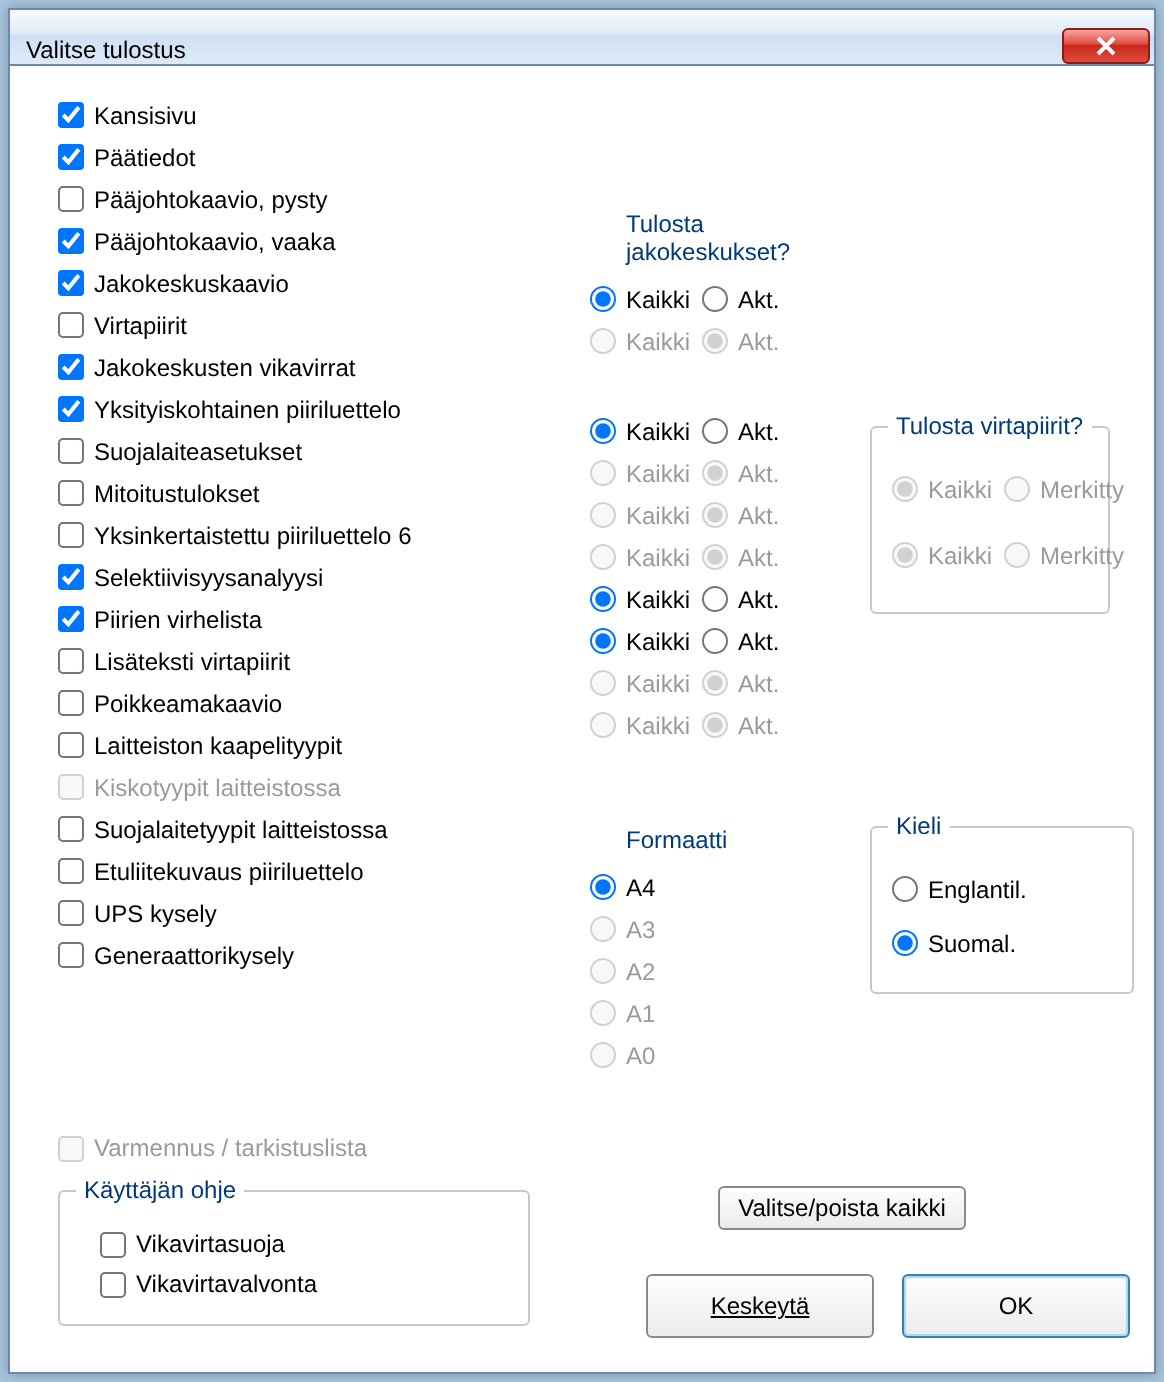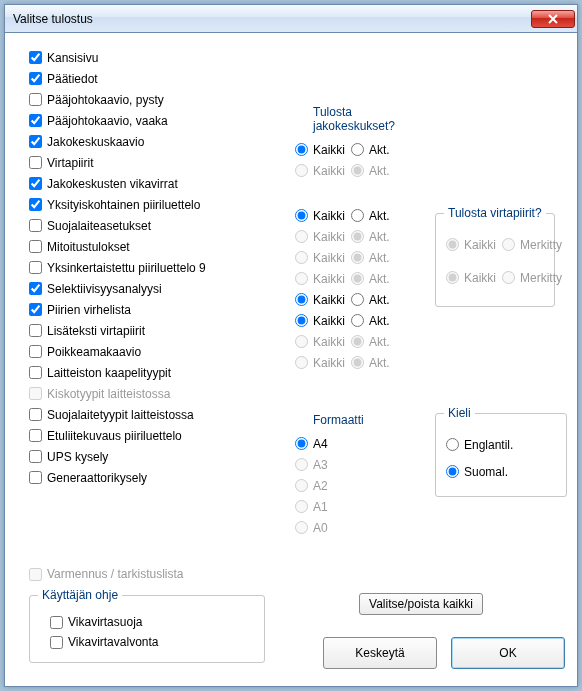--- a/index.html
+++ b/index.html
@@ -1,18 +1,18 @@
 <!DOCTYPE html>
 <html><head>
 <meta charset="utf-8">
 <style>
   * { box-sizing: border-box; font-family: "Segoe UI", Tahoma, sans-serif; font-size: 12px; }
   body { margin: 0; padding: 0; background: #a8c4dc; width: 582px; height: 691px; overflow: hidden; }
   .window { position: absolute; left: 4px; top: 4px; width: 574px; height: 683px; background: #fff; border: 1px solid #6b8aab; box-shadow: 0 0 6px rgba(0,0,0,.25); }
-  .titlebar { height: 28px; background: linear-gradient(#f7fbff,#dde9f7 45%,#cfe0f4 46%,#dde9f7); border-bottom: 1px solid #6b8aab; display: flex; align-items: center; padding: 0 2px 0 8px; color: #000; }
+  .titlebar { height: 28px; background: linear-gradient(#f7fbff,#dde9f7 45%,#cfe0f4 46%,#dde9f7); border-bottom: 1px solid #6b8aab; display: flex; align-items: flex-end; padding: 0 2px 0 8px; color: #000; }
   .titlebar .title { flex: 1; }
   .closebtn { width: 44px; height: 18px; background: linear-gradient(#f5a3a0,#e04b3e 45%,#c7261a 46%,#e04b3e); border: 1px solid #8a1d14; border-radius: 3px; display: flex; align-items: center; justify-content: center; color: #fff; font-weight: bold; font-size: 11px; cursor: default; }
   .closebtn svg { width: 10px; height: 10px; }
   .body { position: absolute; left: 0; top: 28px; right: 0; bottom: 0; padding: 14px 18px 18px 24px; }
   .chklist { width: 240px; }
   .chklist label { display: flex; align-items: center; height: 21px; gap: 5px; color: #000; }
   .chklist label.disabled { color: #9a9a9a; }
   input[type=checkbox] { width: 13px; height: 13px; margin: 0; }
   .grouplabel { font-size: 12px; color: #003a7a; margin-bottom: 6px; margin-left: 18px; }
   .radiorow { display: flex; align-items: center; gap: 6px; height: 21px; }
@@ -28,21 +28,21 @@
   .sec-kieli { left: 430px; top: 380px; width: 132px; border: 1px solid #c8c8c8; border-radius: 3px; padding: 20px 10px 14px; }
   .spacer { height: 12px; }
   .varmennus { position: absolute; left: 24px; top: 534px; }
   .varmennus label { display: flex; align-items: center; gap: 5px; color: #9a9a9a; }
   .ohje { position: absolute; left: 24px; top: 562px; width: 236px; border: 1px solid #c8c8c8; border-radius: 3px; padding: 16px 10px 10px; }
   .ohje .legend { position: absolute; top: -8px; left: 8px; background: #fff; padding: 0 4px; color: #003a7a; }
   .ohje label { display: flex; align-items: center; gap: 5px; height: 20px; margin-left: 10px; }
   .btn { background: linear-gradient(#fdfdfd,#ececec); border: 1px solid #8a8a8a; border-radius: 3px; text-align: center; cursor: default; display: flex; align-items: center; justify-content: center; }
   .btn.default { border: 1px solid #3c7fb1; box-shadow: inset 0 0 0 1px #a7d9f5; }
   .btn-select { position: absolute; left: 354px; top: 560px; width: 124px; height: 22px; }
-  .btn-cancel { position: absolute; left: 318px; top: 604px; width: 114px; height: 32px; }
+  .btn-cancel { position: absolute; left: 318px; top: 604px; width: 114px; height: 32px; text-decoration: underline; }
   .btn-ok { position: absolute; left: 446px; top: 604px; width: 114px; height: 32px; }
 </style>
 </head>
 <body>
 
 <div class="window">
   <div class="titlebar">
     <span class="title">Valitse tulostus</span>
     <div class="closebtn">
       <svg viewBox="0 0 10 10">
@@ -88,21 +88,21 @@
         <label>
           <input type="checkbox" style="">
           <span>Suojalaiteasetukset</span>
         </label>
         <label>
           <input type="checkbox" style="">
           <span>Mitoitustulokset</span>
         </label>
         <label>
           <input type="checkbox" style="">
-          <span>Yksinkertaistettu piiriluettelo 9</span>
+          <span>Yksinkertaistettu piiriluettelo 6</span>
         </label>
         <label>
           <input type="checkbox" checked="" style="">
           <span>Selektiivisyysanalyysi</span>
         </label>
         <label>
           <input type="checkbox" checked="" style="">
           <span>Piirien virhelista</span>
         </label>
         <label>

